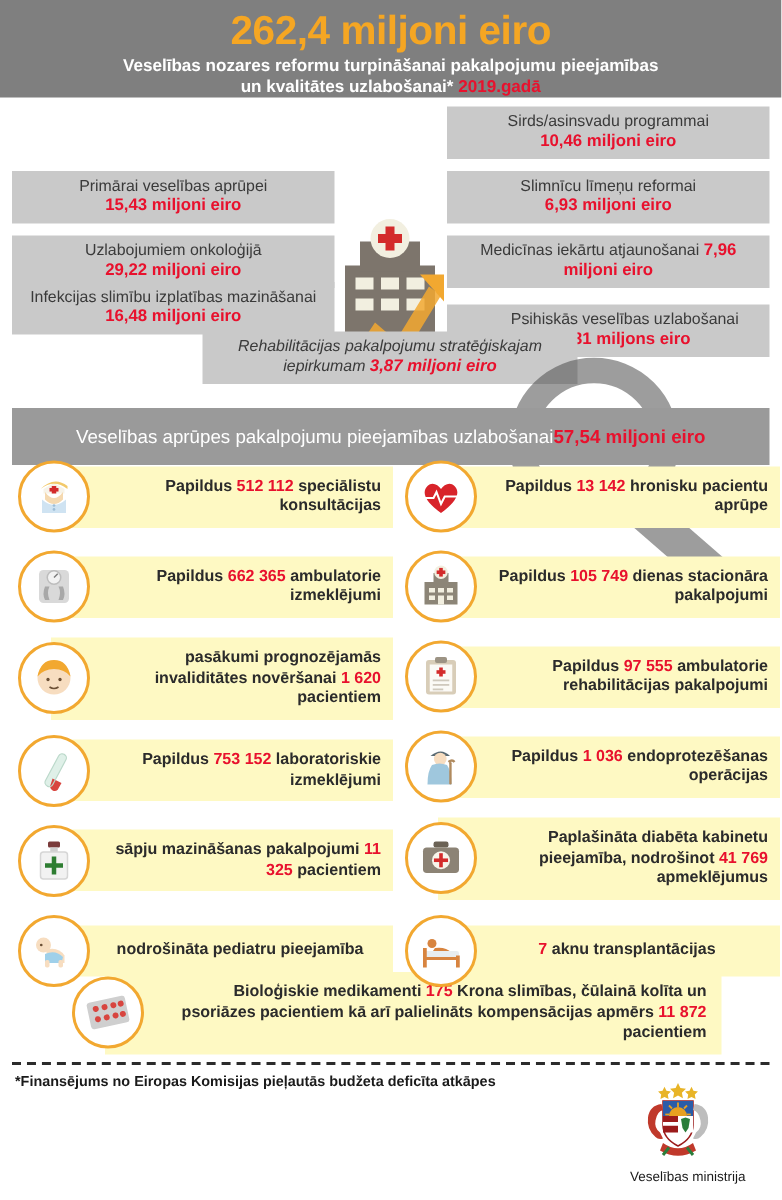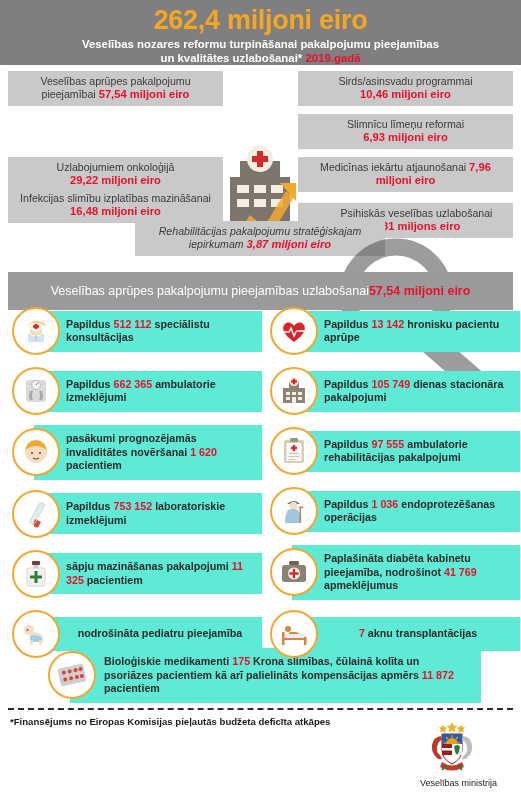--- a/index.html
+++ b/index.html
@@ -59,22 +59,22 @@
 
   
   .grid { position:absolute; left:0; top:305px; width:521px; }
   .col { position:absolute; width:258px; }
   .col-left { left:4px; }
   .col-right { left:262px; }
 
   .item { position:relative; margin-bottom:8px; display:flex; align-items:center;
           min-height:52px; }
   .item-bar {
-    background:#5eead4; color:#2b2b2b; font-size:10.7px; line-height:13.5px;
-    font-weight:bold; text-align:left;
+    background:#fef9c3; color:#2b2b2b; font-size:10.7px; line-height:13.5px;
+    font-weight:bold; text-align:right;
     margin-left:30px; padding:7px 8px 7px 32px; width:100%; min-height:34px;
     display:flex; align-items:center; justify-content:center;
   }
   .item-bar .num { color:#e8112d; font-weight:bold; }
   .icon-circle {
     position:absolute; left:8px; top:50%; transform:translateY(-50%);
     width:48px; height:48px; border-radius:50%;
     background:#ffffff; border:2.5px solid #f2a830;
     display:flex; align-items:center; justify-content:center;
     z-index:3;
@@ -119,22 +119,22 @@
       <rect x="13" y="46" width="12" height="8" fill="#f2efe0"></rect>
       <rect x="30" y="46" width="12" height="8" fill="#f2efe0"></rect>
       <rect x="47" y="46" width="12" height="8" fill="#f2efe0"></rect>
       <rect x="13" y="60" width="12" height="8" fill="#f2efe0"></rect>
       <rect x="30" y="60" width="12" height="8" fill="#f2efe0"></rect>
       <rect x="47" y="60" width="12" height="8" fill="#f2efe0"></rect>
       <polygon points="10,100 26,76 40,88 62,52 70,58 42,104 27,92 16,108" fill="#f2a830" opacity="0.85"></polygon>
       <polygon points="56,44 72,44 72,62" fill="#f2a830"></polygon>
     </svg>
 
-    <div class="statbox sb-l" style="top:6px;">
-      <span>Veselības aprūpes pakalpojumu pieejamībai </span><b>57,54 miljoni eiro</b>
+    <div class="statbox sb-l" style="top:49px;">
+      <span>Primārai veselības aprūpei </span><br><b>15,43 miljoni eiro</b>
     </div>
     <div class="statbox sb-l" style="top:92px;">
       <span>Uzlabojumiem onkoloģijā </span><br><b>29,22 miljoni eiro</b>
     </div>
     <div class="statbox sb-l" style="top:123px;">
       <span>Infekcijas slimību izplatības mazināšanai </span><b>16,48 miljoni eiro</b>
     </div>
 
     <div class="statbox sb-r" style="top:6px;">
       <span>Sirds/asinsvadu programmai </span><br><b>10,46 miljoni eiro</b>

